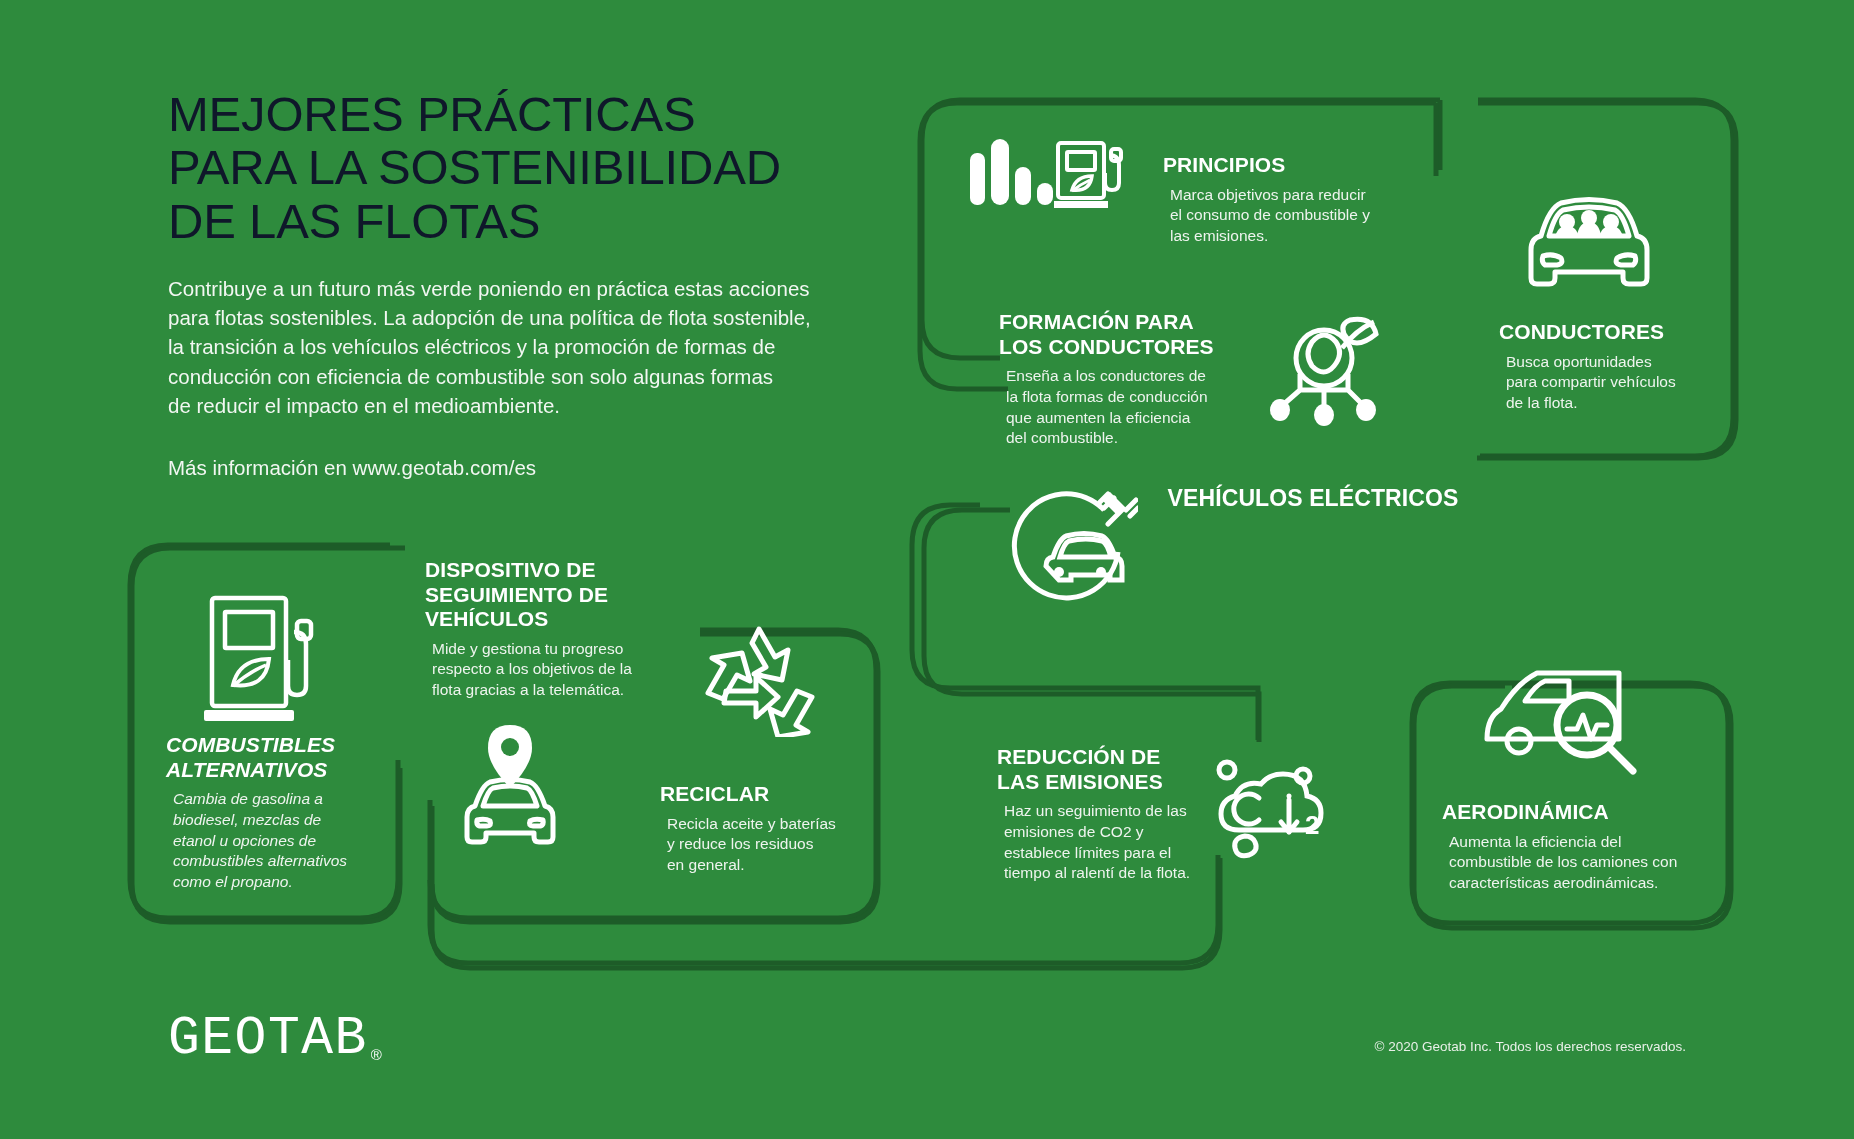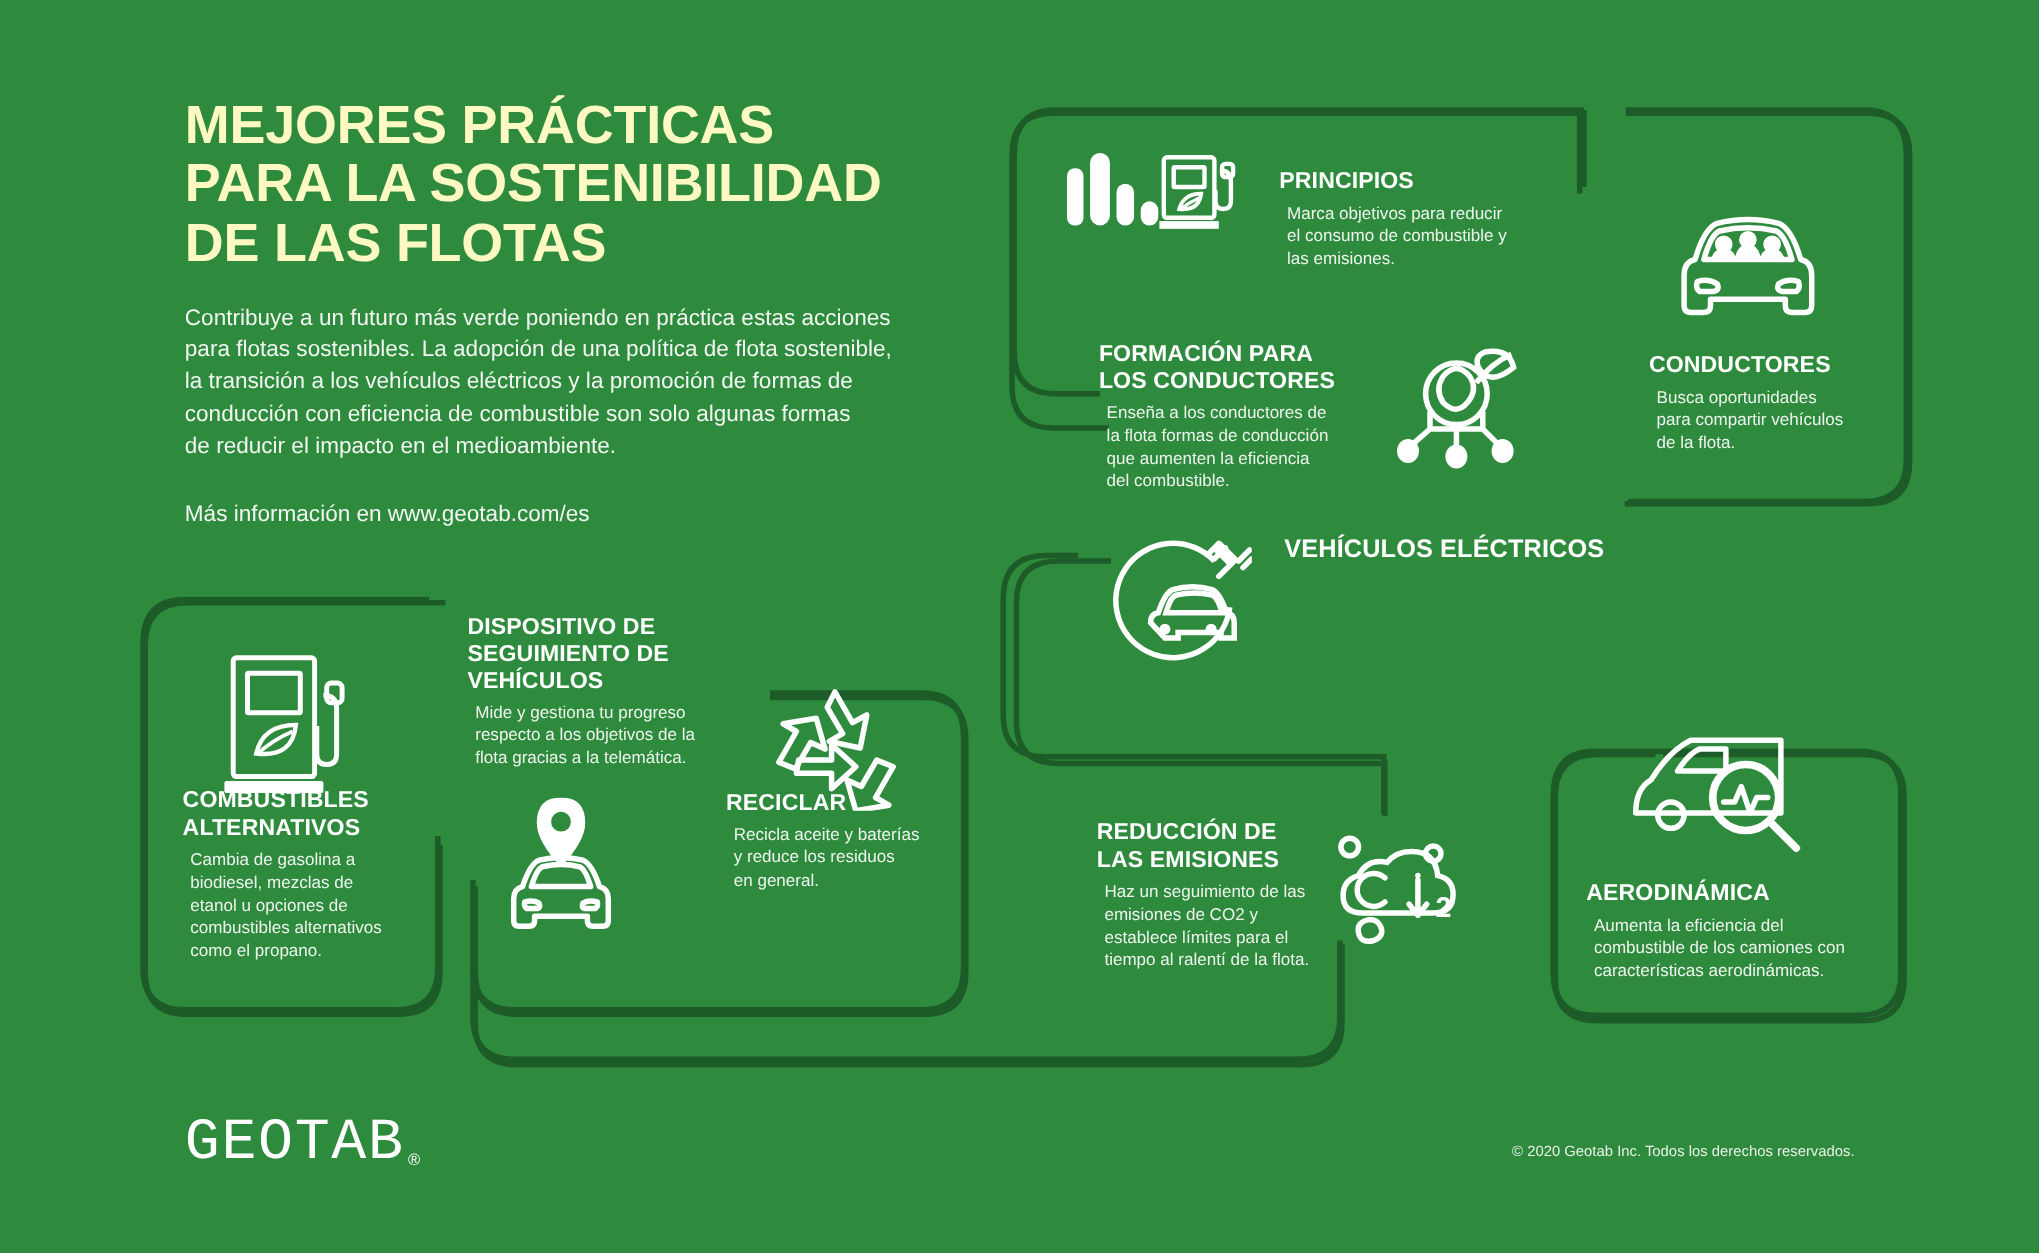--- a/index.html
+++ b/index.html
@@ -23,25 +23,25 @@
     height: 1139px;
     pointer-events: none;
   }
   .layer { position: absolute; left: 0; top: 0; width: 1854px; height: 1139px; }
 
   
   .hero { position: absolute; left: 168px; top: 88px; width: 700px; }
   .hero-title {
     font-size: 49px;
     line-height: 1.09;
-    font-weight: bold;
+    font-weight: normal;
     letter-spacing: -0.2px;
     margin: 0 0 26px 0;
     white-space: pre-line;
-    color: #fef9c3;
+    color: #0f172a;
   }
   .hero-body {
     font-size: 20.5px;
     line-height: 1.42;
     margin: 0;
     white-space: pre-line;
     color: #f2f7f2;
     font-weight: 300;
   }
   .hero-link {
@@ -277,21 +277,21 @@
         <rect x="14" y="10" width="74" height="108" rx="3"></rect>
         <rect x="27" y="24" width="48" height="36" rx="1"></rect>
         <path d="M96,44 q12,0 12,12 l0,42 q0,9 -9,9 q-9,0 -9,-9 l0,-26"></path>
         <rect x="99" y="33" width="14" height="18" rx="4"></rect>
       </g>
       <path d="M35,97 q6,-26 36,-26 q-3,30 -36,26 z" fill="none" stroke="#ffffff" stroke-width="4"></path>
       <path d="M35,98 q16,-14 33,-21" fill="none" stroke="#ffffff" stroke-width="3.5"></path>
       <rect x="6" y="122" width="90" height="11" rx="2" fill="#ffffff"></rect>
     </svg>
   </div>
-  <div class="block" style="left:166px; top:716px; width:220px;">
+  <div class="block" style="left:166px; top:733px; width:220px;font-style:italic;">
     <h3>COMBUSTIBLES
 ALTERNATIVOS</h3>
     <p>Cambia de gasolina a
 biodiesel, mezclas de
 etanol u opciones de
 combustibles alternativos
 como el propano.</p>
   </div>
 
   <div class="block" style="left:425px; top:558px; width:230px;">
@@ -320,21 +320,21 @@
       <g fill="none" stroke="#ffffff" stroke-width="5" stroke-linejoin="round">
         <path d="M59,4 L75,32 L88,25 L82,55 L54,49 L66,42 L52,18 z"></path>
         <path d="M112,72 L96,100 L108,107 L78,112 L70,84 L83,90 L97,66 z"></path>
         <path d="M8,68 L24,40 L12,33 L42,28 L50,56 L37,50 L23,74 z"></path>
       </g>
       <g fill="none" stroke="#ffffff" stroke-width="5" stroke-linejoin="round">
         <path d="M24,78 L56,78 L56,92 L78,72 L56,52 L56,66 L26,66 z"></path>
       </g>
     </svg>
   </div>
-  <div class="block" style="left:660px; top:718px; width:215px;">
+  <div class="block" style="left:660px; top:782px; width:215px;">
     <h3>RECICLAR</h3>
     <p>Recicla aceite y baterías
 y reduce los residuos
 en general.</p>
   </div>
 
   <div class="block" style="left:997px; top:745px; width:230px;">
     <h3>REDUCCIÓN DE
 LAS EMISIONES</h3>
     <p>Haz un seguimiento de las

